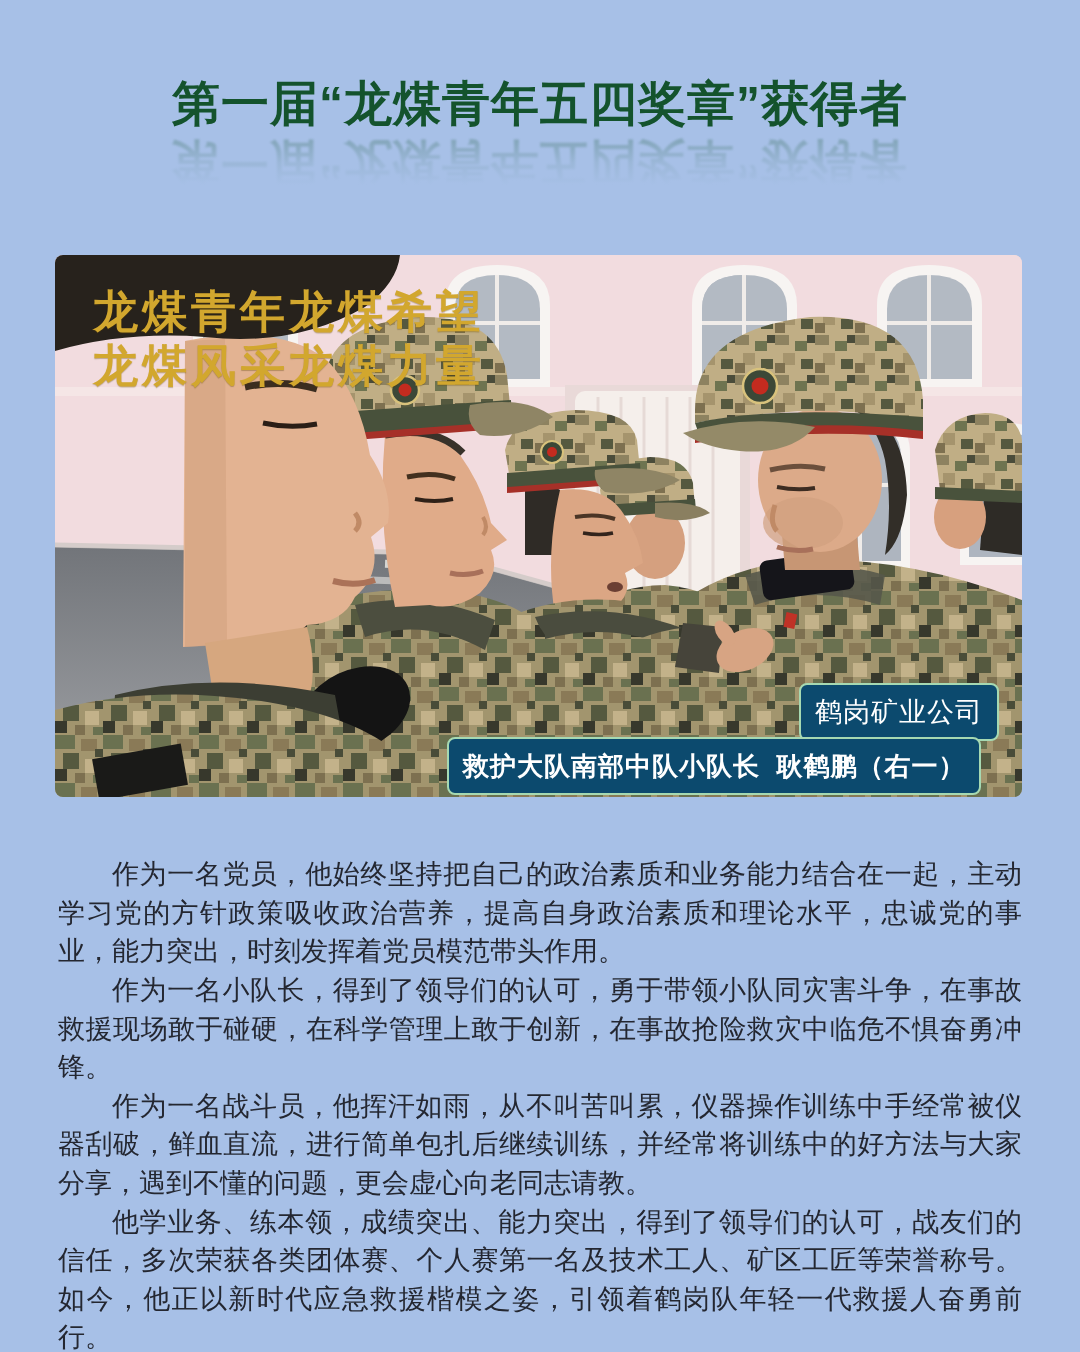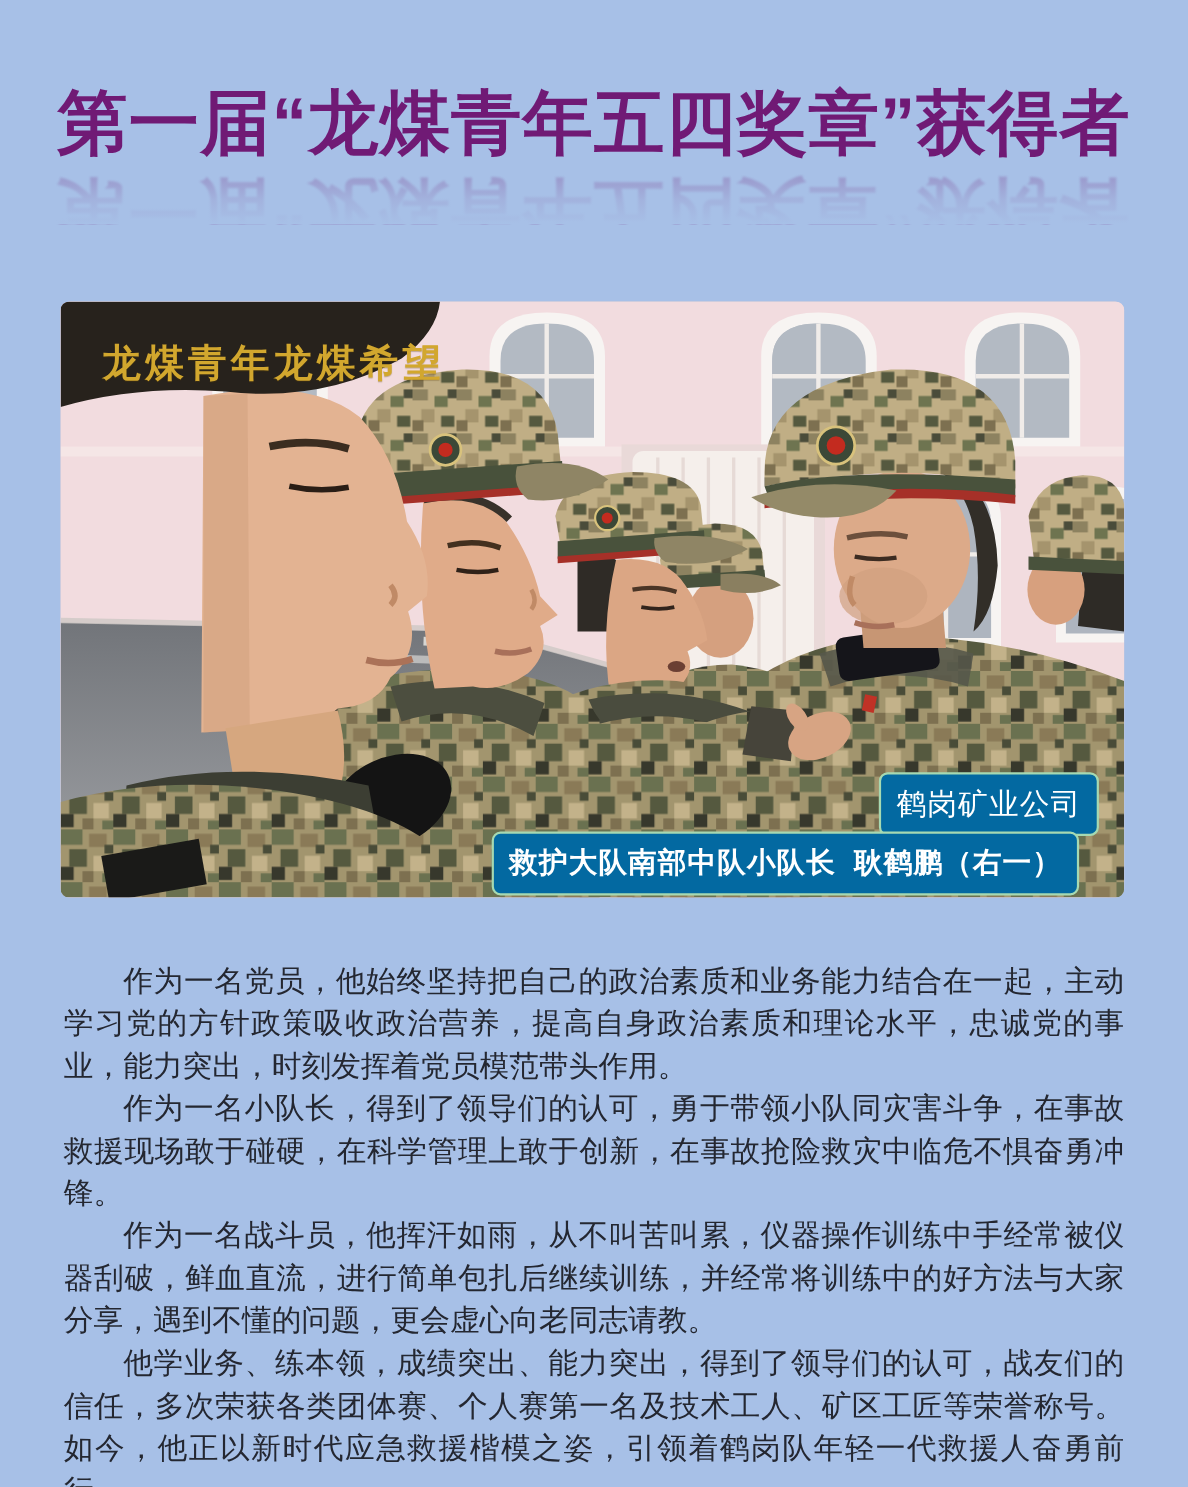--- a/index.html
+++ b/index.html
@@ -8,24 +8,24 @@
     position: relative;
     width: 1080px;
     height: 1352px;
     background: #a7c0e7;
     overflow: hidden;
     font-family: "Liberation Sans", sans-serif;
   }
   
   .title-block { padding-top: 76px; text-align: center; }
   .title {
-    font-size: 64px;
+    font-size: 48px;
     line-height: 1.15;
     font-weight: 900;
-    color: #701a75;
+    color: #14532d;
     letter-spacing: 1px;
     white-space: nowrap;
   }
   .reflect-wrap {
     position: relative;
     height: 50px;
     margin-top: 4px;
     overflow: hidden;
   }
   .title.reflect {
@@ -47,35 +47,35 @@
     height: 542px;
     margin: 70px 0 0 55px;
     border-radius: 8px;
     overflow: hidden;
     background: #e9d3d6;
   }
   .photo svg { display: block; }
   .slogan {
     position: absolute;
     left: 38px; top: 30px;
-    font-size: 35px;
+    font-size: 45px;
     line-height: 54px;
     font-weight: 800;
     letter-spacing: 4px;
     color: #d2a72e;
     text-shadow: 0 1px 1px rgba(92,66,6,0.35);
     white-space: nowrap;
   }
   .badge {
     position: absolute;
     display: inline-flex;
     align-items: center;
     height: 58px;
     padding: 0 14px;
-    background: #0369a1;
+    background: #0c4a6e;
     border: 2px solid #a6d9b2;
     border-radius: 8px;
     color: #ffffff;
     font-size: 27px;
     font-weight: 500;
     letter-spacing: 1px;
     white-space: pre;
   }
   .badge-company { left: 744px; top: 428px; }
   .badge-caption { left: 392px; top: 482px; font-size: 26px; font-weight: bold; }
@@ -272,20 +272,21 @@
         <path d="M0,0 L345,0 Q342,28 310,52 Q240,92 150,82 Q70,76 0,96 Z" fill="#27221c"></path>
         <path d="M150,388 L252,372 Q262,410 255,440 L160,452 Z" fill="#d6a77f"></path>
         <path d="M60,440 Q160,415 280,440 L290,495 Q170,468 55,500 Z" fill="#3c3e33"></path>
         <path d="M0,455 Q90,430 200,445 Q300,460 345,500 L345,542 L0,542 Z" fill="url(#camo)"></path>
         <rect x="40" y="496" width="90" height="42" fill="#1a1a18" transform="rotate(-10 85 517)"></rect>
       </g>
     </svg>
 
     <div class="slogan">
       <div>龙煤青年龙煤希望</div>
+      <div>龙煤风采龙煤力量</div>
     </div>
 
     <div class="badge badge-company">鹤岗矿业公司</div>
     <div class="badge badge-caption">救护大队南部中队小队长  耿鹤鹏（右一）</div>
   </figure>
 
   <article class="article">
     <p>作为一名党员，他始终坚持把自己的政治素质和业务能力结合在一起，主动学习党的方针政策吸收政治营养，提高自身政治素质和理论水平，忠诚党的事业，能力突出，时刻发挥着党员模范带头作用。</p>
     <p>作为一名小队长，得到了领导们的认可，勇于带领小队同灾害斗争，在事故救援现场敢于碰硬，在科学管理上敢于创新，在事故抢险救灾中临危不惧奋勇冲锋。</p>
     <p>作为一名战斗员，他挥汗如雨，从不叫苦叫累，仪器操作训练中手经常被仪器刮破，鲜血直流，进行简单包扎后继续训练，并经常将训练中的好方法与大家分享，遇到不懂的问题，更会虚心向老同志请教。</p>

